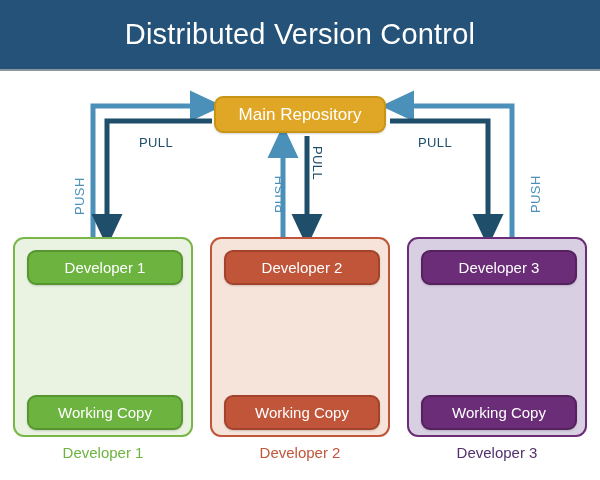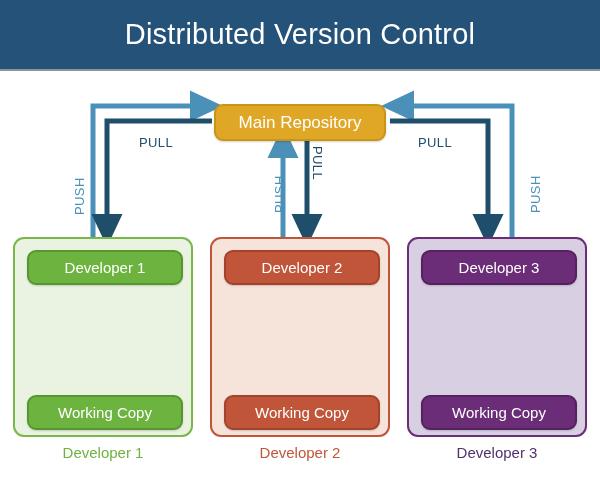--- a/index.html
+++ b/index.html
@@ -55,21 +55,20 @@
     background: #e0a727;
     border: 2px solid #c99517;
     border-radius: 9px;
     box-sizing: border-box;
     color: #ffffff;
     font-size: 17px;
     line-height: 33px;
     text-align: center;
     white-space: nowrap;
     box-shadow: 0 1px 2px rgba(0,0,0,0.18);
-    margin-top: 8px;
   }
 
   
   .arrow-layer {
     position: absolute;
     left: 0; top: 0;
     width: 600px;
     height: 480px;
     pointer-events: none;
   }

